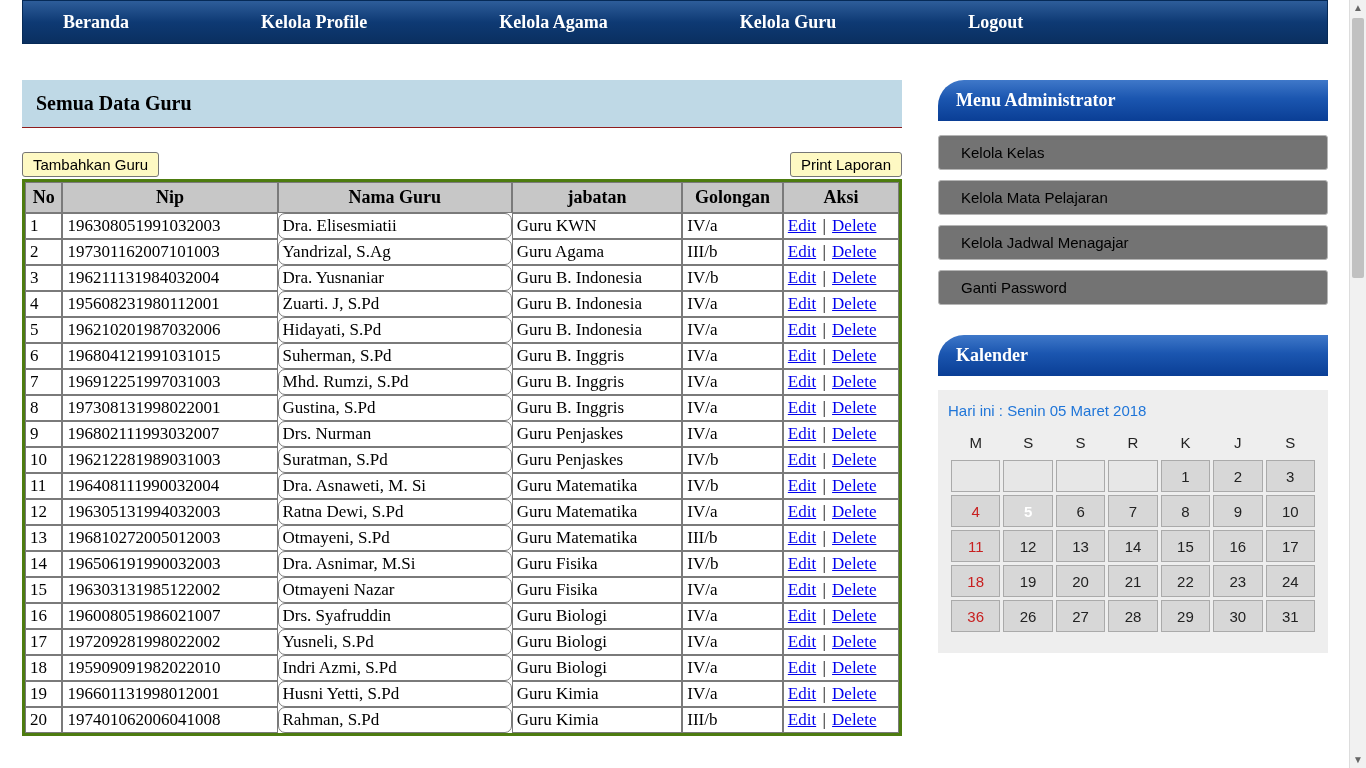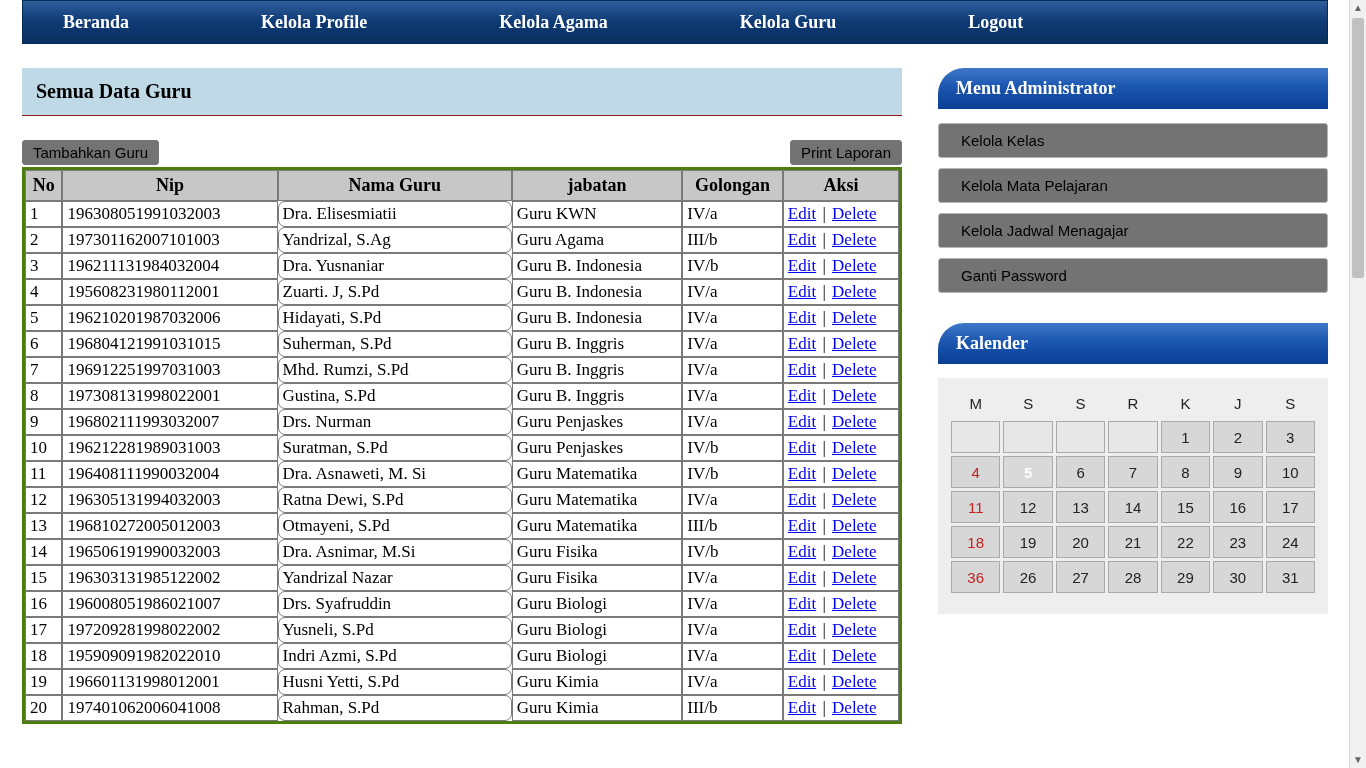--- a/index.html
+++ b/index.html
@@ -60,21 +60,21 @@
     color: #fff;
     font-size: 18px;
     font-weight: bold;
     text-decoration: none;
     margin-right: 100px;
     font-family: "Times New Roman", Times, serif;
   }
 
   
   .wrap {
-    margin: 24px 22px 0 22px;
+    margin: 36px 22px 0 22px;
     display: flex;
     align-items: flex-start;
   }
   .main {
     flex: 0 0 880px;
     margin-left: 0;
   }
   .sidebar {
     flex: 1;
     margin-left: 36px;
@@ -93,21 +93,21 @@
   
   .actions-row {
     display: flex;
     justify-content: space-between;
     margin-top: 24px;
     margin-bottom: 2px;
   }
   .btn-native {
     font-family: Arial, sans-serif;
     font-size: 15px;
-    background: #737373;
+    background: #fef9c3;
     border: 1px solid #767676;
     border-radius: 3px;
     padding: 3px 10px;
     cursor: pointer;
   }
 
   
   table.data {
     width: 100%;
     border-collapse: separate;
@@ -355,21 +355,21 @@
               <td class="no">14</td>
               <td class="nip">196506191990032003</td>
               <td class="nama">Dra. Asnimar, M.Si</td>
               <td class="jabatan">Guru Fisika</td>
               <td class="gol">IV/b</td>
               <td class="aksi"><a>Edit</a><span class="sep"> | </span><a>Delete</a></td>
             </tr>
             <tr>
               <td class="no">15</td>
               <td class="nip">196303131985122002</td>
-              <td class="nama">Yandrizal Nazar</td>
+              <td class="nama">Otmayeni Nazar</td>
               <td class="jabatan">Guru Fisika</td>
               <td class="gol">IV/a</td>
               <td class="aksi"><a>Edit</a><span class="sep"> | </span><a>Delete</a></td>
             </tr>
             <tr>
               <td class="no">16</td>
               <td class="nip">196008051986021007</td>
               <td class="nama">Drs. Syafruddin</td>
               <td class="jabatan">Guru Biologi</td>
               <td class="gol">IV/a</td>
@@ -418,20 +418,21 @@
             <button class="menu-item">Kelola Kelas</button>
             <button class="menu-item">Kelola Mata Pelajaran</button>
             <button class="menu-item">Kelola Jadwal Menagajar</button>
             <button class="menu-item">Ganti Password</button>
           </div>
       </div>
 
       <div class="widget-head">Kalender</div>
       <div class="widget-body">
         <div class="cal-wrap">
+          <div class="cal-today">Hari ini : Senin 05 Maret 2018</div>
           <table class="cal">
             <thead>
                 <tr id="cal-dow">
                   <th>M</th>
                   <th>S</th>
                   <th>S</th>
                   <th>R</th>
                   <th>K</th>
                   <th>J</th>
                   <th>S</th>

